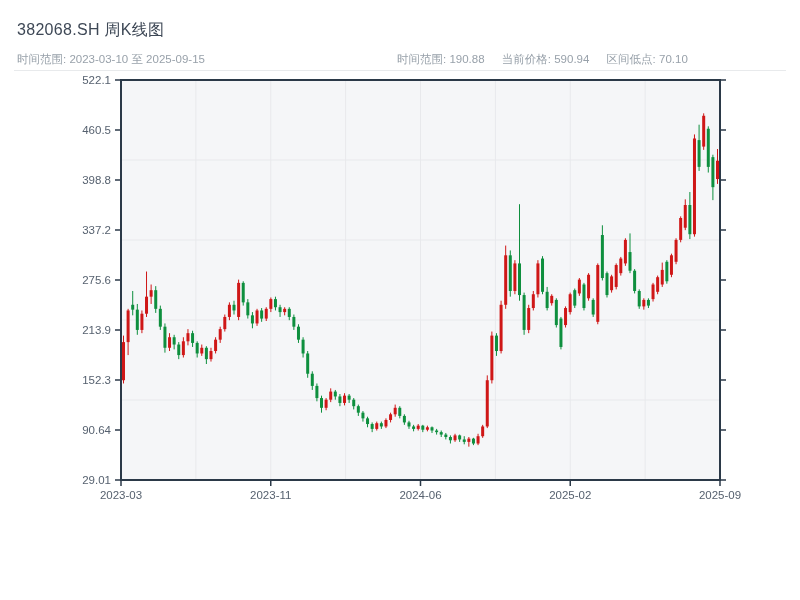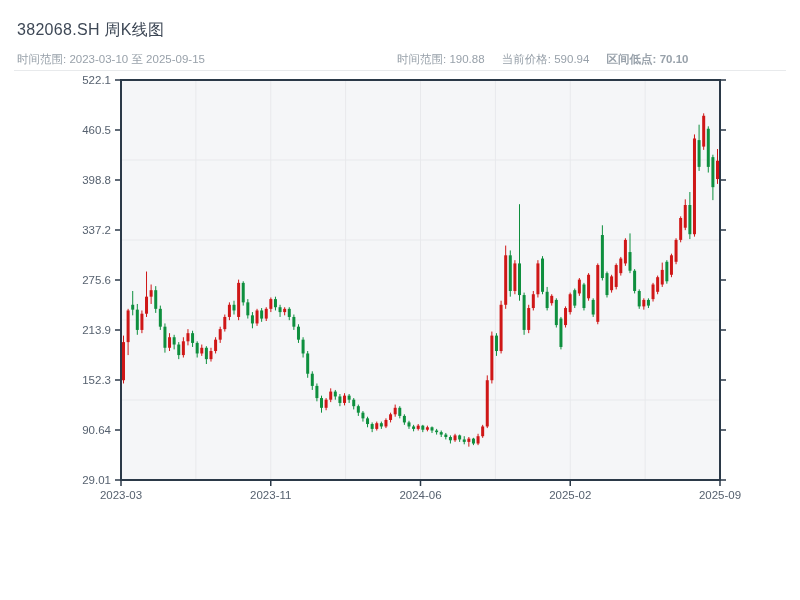--- a/index.html
+++ b/index.html
@@ -26,21 +26,21 @@
     text-align: center;
   }
   .stats {
     position: absolute;
     left: 397px; top: 52px;
     font-size: 11.5px;
     color: #98a1aa;
     white-space: nowrap;
   }
   .stats .stat { margin-right: 14px; }
-  .stats .stat:last-child { margin-right: 0; font-weight: bold; }
+  .stats .stat:last-child { margin-right: 0; }
   .header-divider {
     position: absolute;
     left: 14px; right: 14px; top: 70px;
     height: 1px;
     background: #e8eaec;
   }
   #chart-svg {
     position: absolute;
     left: 0; top: 0;
   }

